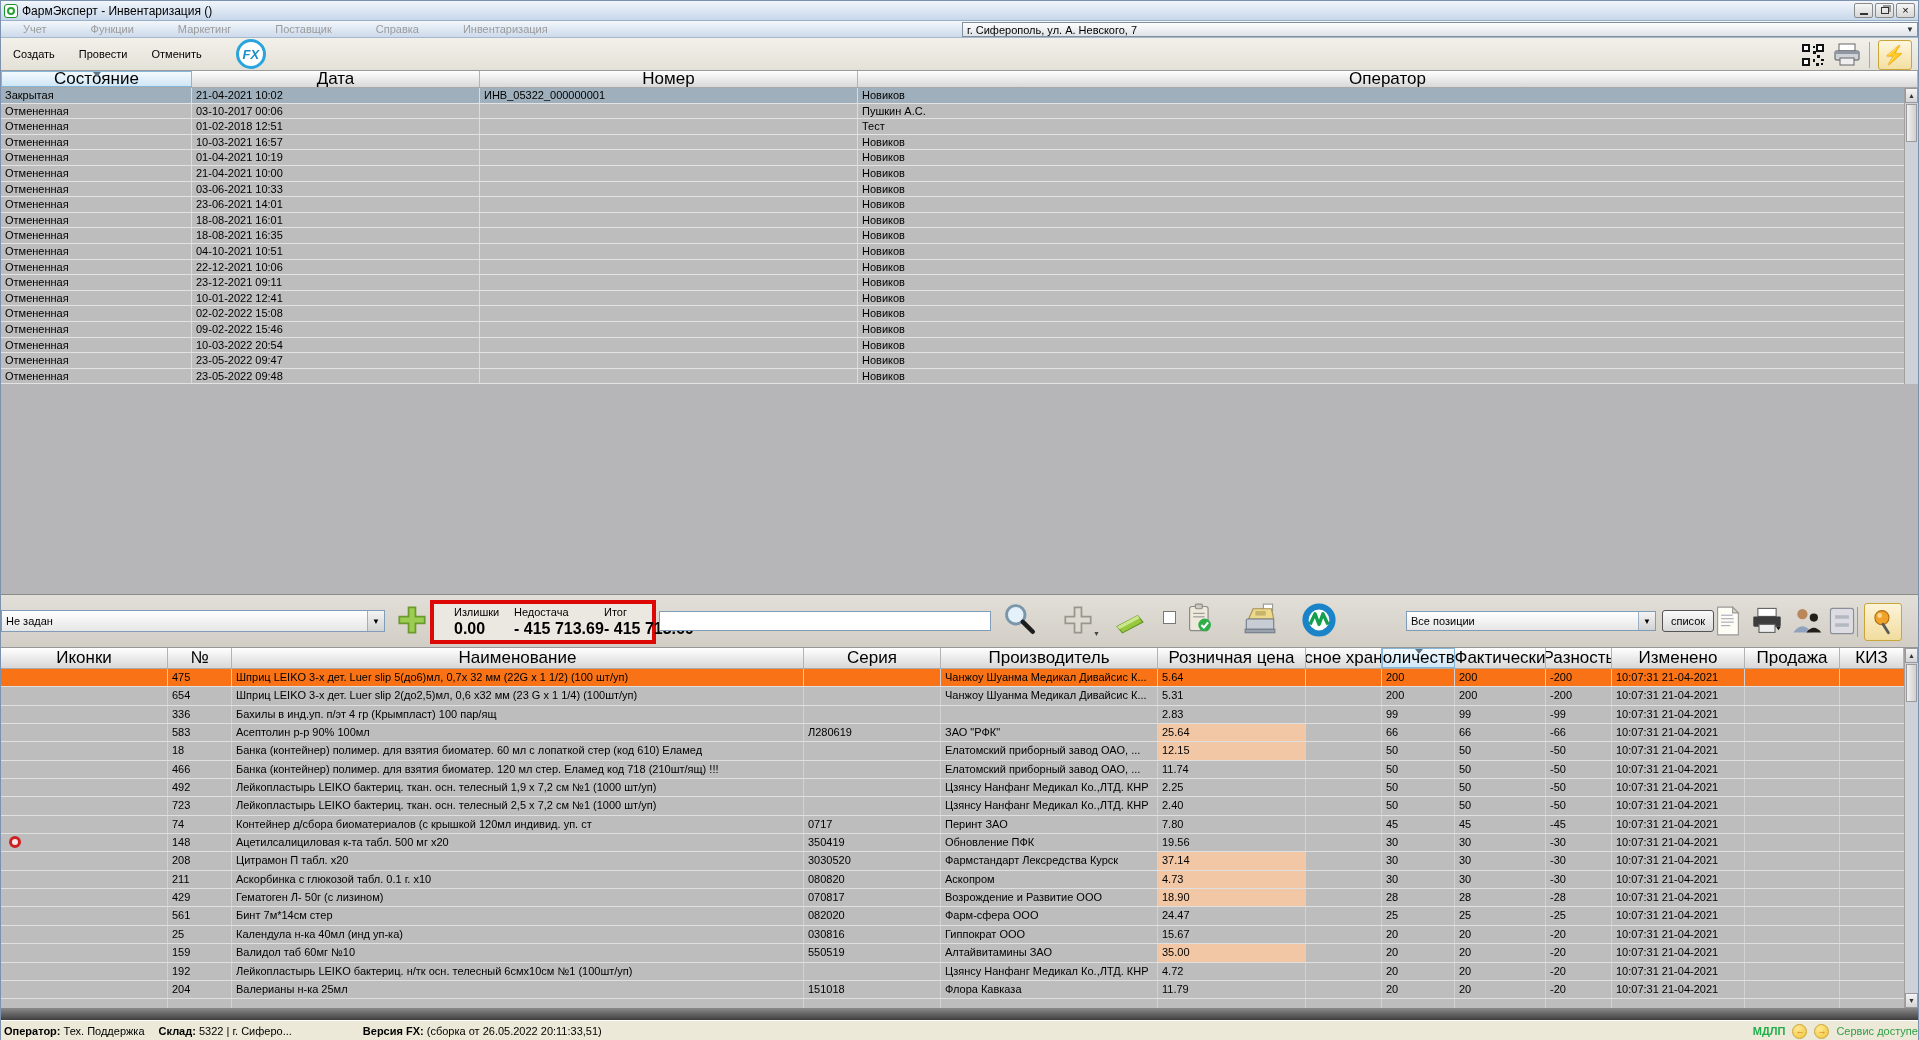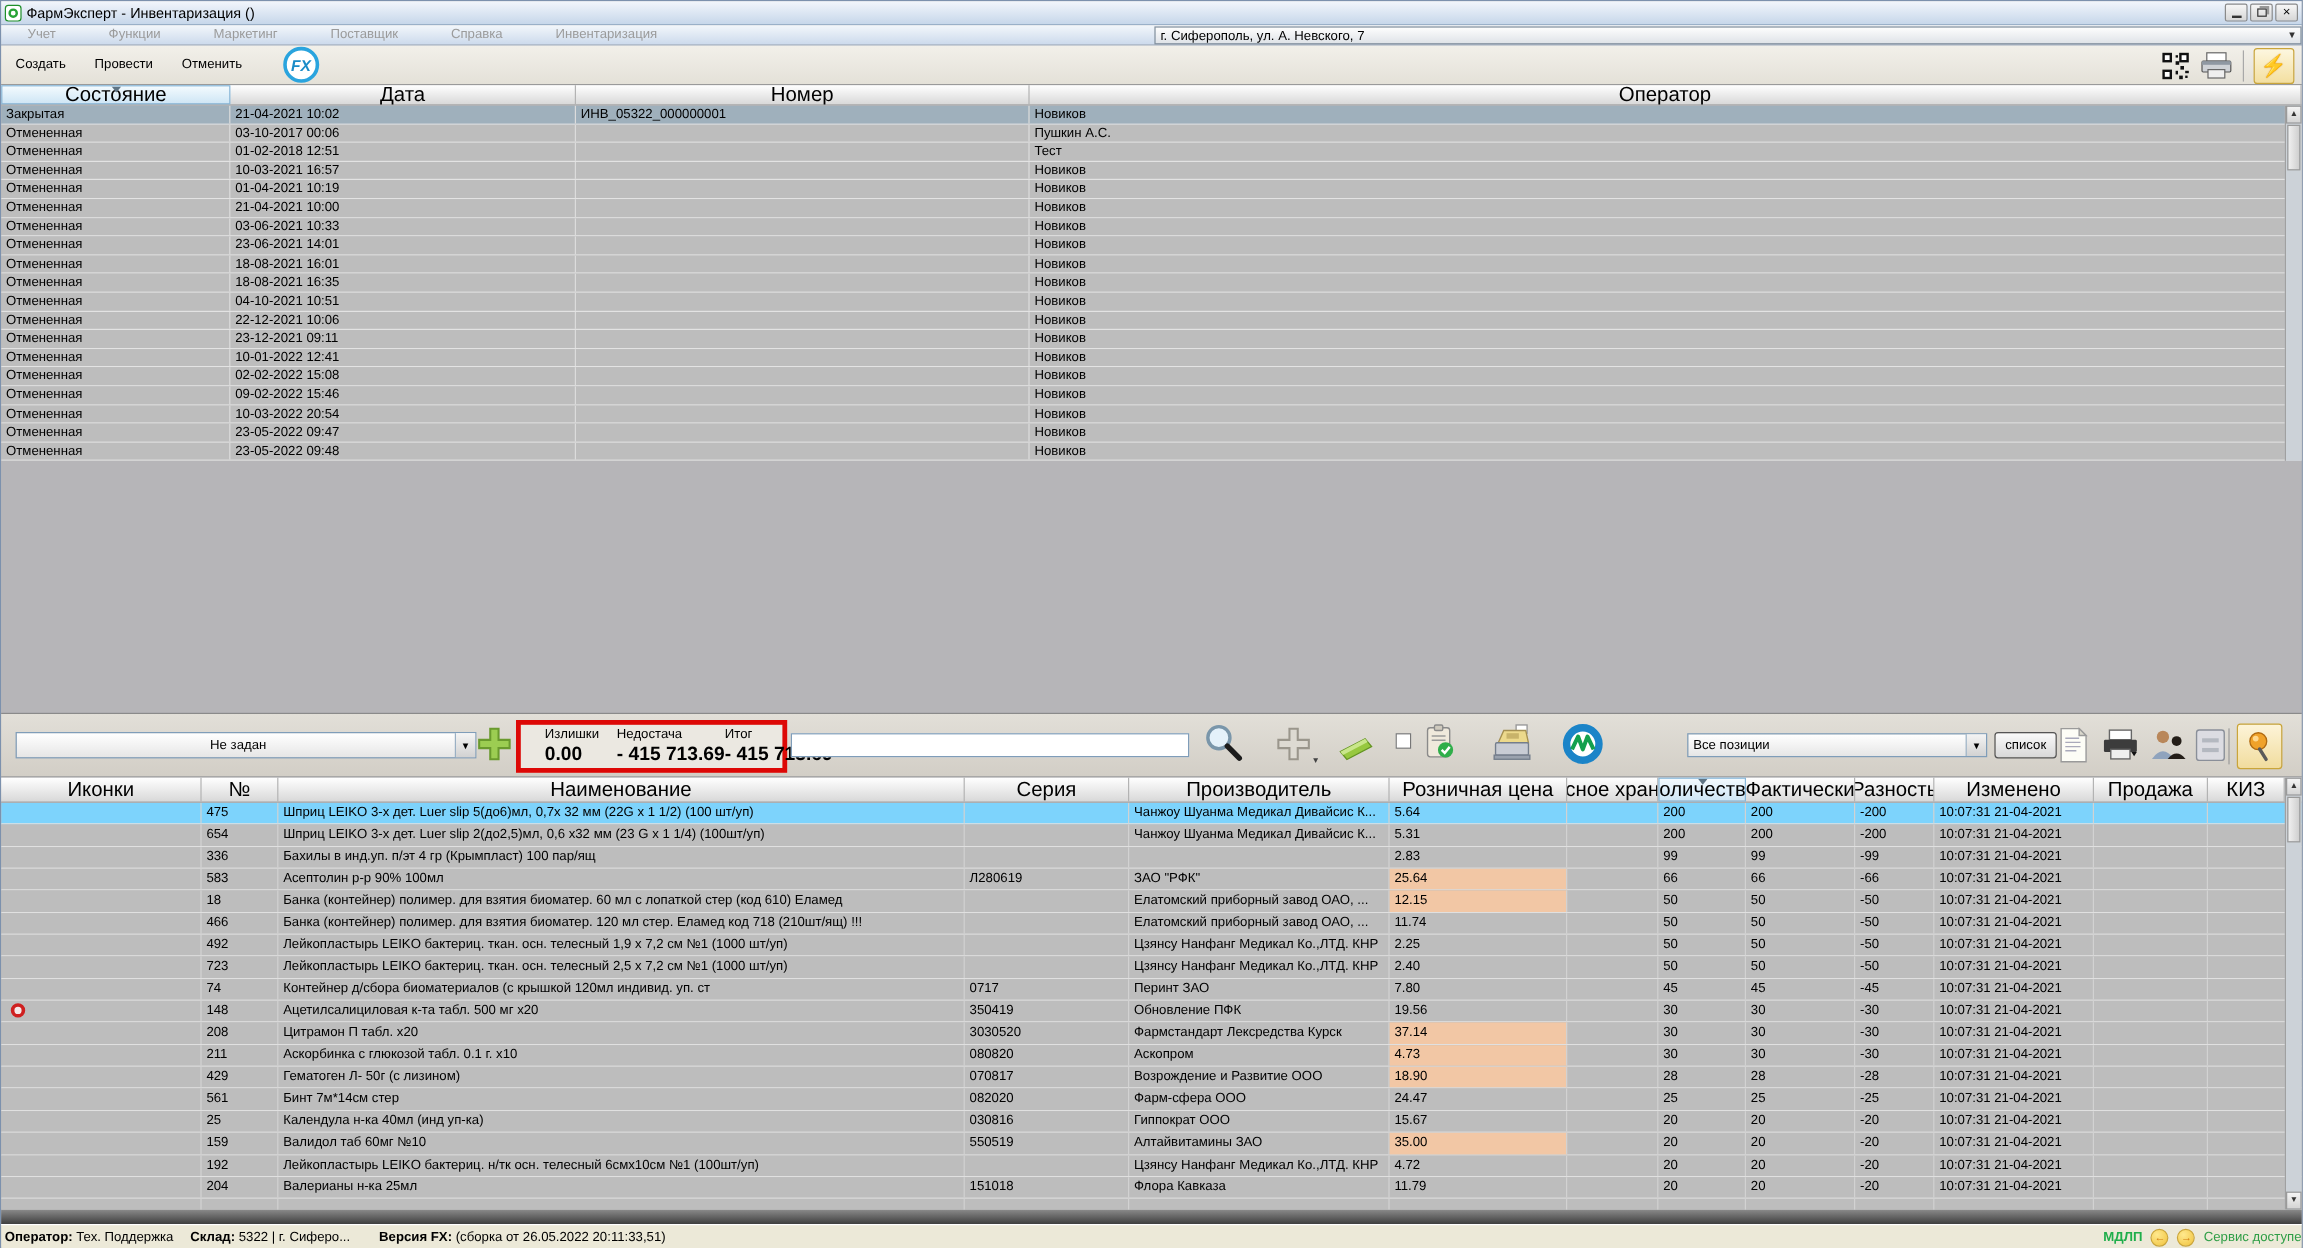--- a/index.html
+++ b/index.html
@@ -60,21 +60,21 @@
 
   .gap-area { height:210px; flex:none; background:#b6b5b8; }
 
   
   .mid-toolbar { height:54px; flex:none; background:linear-gradient(#e2dfd8,#d2cec6);
     border-top:1px solid #8a8a8a; border-bottom:1px solid #979797; position:relative; }
   .combo { background:linear-gradient(#ffffff,#e6e6e6); border:1px solid #7f9db9; display:flex; align-items:center; }
   .combo .val { flex:1; padding-left:4px; white-space:nowrap; overflow:hidden; }
   .combo .btn { width:17px; height:100%; background:linear-gradient(#f4f4f4,#d2d2d2);
     border-left:1px solid #9ab0c4; display:flex; align-items:center; justify-content:center; font-size:8px; }
-  #filterCombo { position:absolute; left:12px; top:15px; width:384px; height:22px;text-align:center; }
+  #filterCombo { position:absolute; left:0; top:15px; width:384px; height:22px; }
   .plus-green { position:absolute; left:396px; top:10px; }
   .totals-box { position:absolute; left:429px; top:5px; width:226px; height:44px;
     border:4px solid #dd0806; background:#ebe8e1; padding:2px 20px; display:grid;
     grid-template-columns:54px 84px auto; column-gap:6px; align-content:space-between; }
   .totals-box .lbl { font-size:11px; }
   .totals-box .valb { font-size:16px; font-weight:bold; white-space:nowrap; }
   #searchInput { position:absolute; left:658px; top:16px; width:332px; height:20px;
     border:1px solid #7f9db9; background:#fff; padding:0 4px; font:11px "Liberation Sans",sans-serif; }
   .mid-icon { position:absolute; top:9px; }
   #positionsCombo { position:absolute; left:1405px; top:16px; width:250px; height:20px; }
@@ -85,21 +85,21 @@
     border-radius:3px; background:linear-gradient(#fdf4d8,#f1dc9e); display:flex; align-items:center; justify-content:center; }
 
   
   .lower-table { flex:none; position:relative; }
   .hdr2 { display:flex; height:21px; background:linear-gradient(#ffffff,#d8d8d8); border-bottom:1px solid #a9a9a9; }
   .c-icons{width:167px;} .c-n{width:64px;} .c-name{width:572px;} .c-ser{width:137px;}
   .c-man{width:217px;} .c-price{width:148px;} .c-stor{width:76px;} .c-qty{width:73px;}
   .c-fact{width:91px;} .c-diff{width:66px;} .c-chg{width:133px;} .c-sale{width:95px;} .c-kiz{flex:1; margin-right:14px;}
   .lower-rows { height:339px; overflow:hidden; background:#b9b9bb; }
   .row-l { display:flex; height:18.35px; background:#bdbdbd; border-bottom:1px solid #e0e0e0; }
-  .row-l.selected { background:#7dd3fc; }
+  .row-l.selected { background:#f97316; }
   .cl { border-right:1px solid #d2d2d2; padding:0 2px 0 4px; line-height:17px; white-space:nowrap; overflow:hidden; }
   .cl.hl { background:#f2c7a5; }
   .red-ring { display:inline-block; width:12px; height:12px; border:3px solid #cf2020; border-radius:50%;
     margin:2px 0 0 4px; background:#f5e8e8; visibility:hidden; }
   .red-ring.visible { visibility:visible; }
 
   
   .scrollbar { position:absolute; right:0; width:14px; background:#ccd2d8; border-left:1px solid #a0a0a0; }
   .sb-arrow { height:15px; background:linear-gradient(#f4f4f4,#d4d4d4); border:1px solid #9a9a9a;
     display:flex; align-items:center; justify-content:center; font-size:7px; color:#333; }
@@ -831,21 +831,21 @@
 
   <div class="status-bar">
     <span class="st-seg">
       <b>Оператор:</b>
       <span>Тех. Поддержка</span>
     </span>
     <span class="st-seg">
       <b>Склад:</b>
       <span>5322 | г. Сиферо...</span>
     </span>
-    <span class="st-seg" style="margin-left:24px;">
+    <span class="st-seg" style="margin-left:71px;">
       <b>Версия FX:</b>
       <span>(сборка от 26.05.2022 20:11:33,51)</span>
     </span>
     <span class="status-right">
       <span class="mdlp">МДЛП</span>
       <span class="coin">←</span>
       <span class="coin">→</span>
       <span class="service">Сервис доступен</span>
     </span>
   </div>

